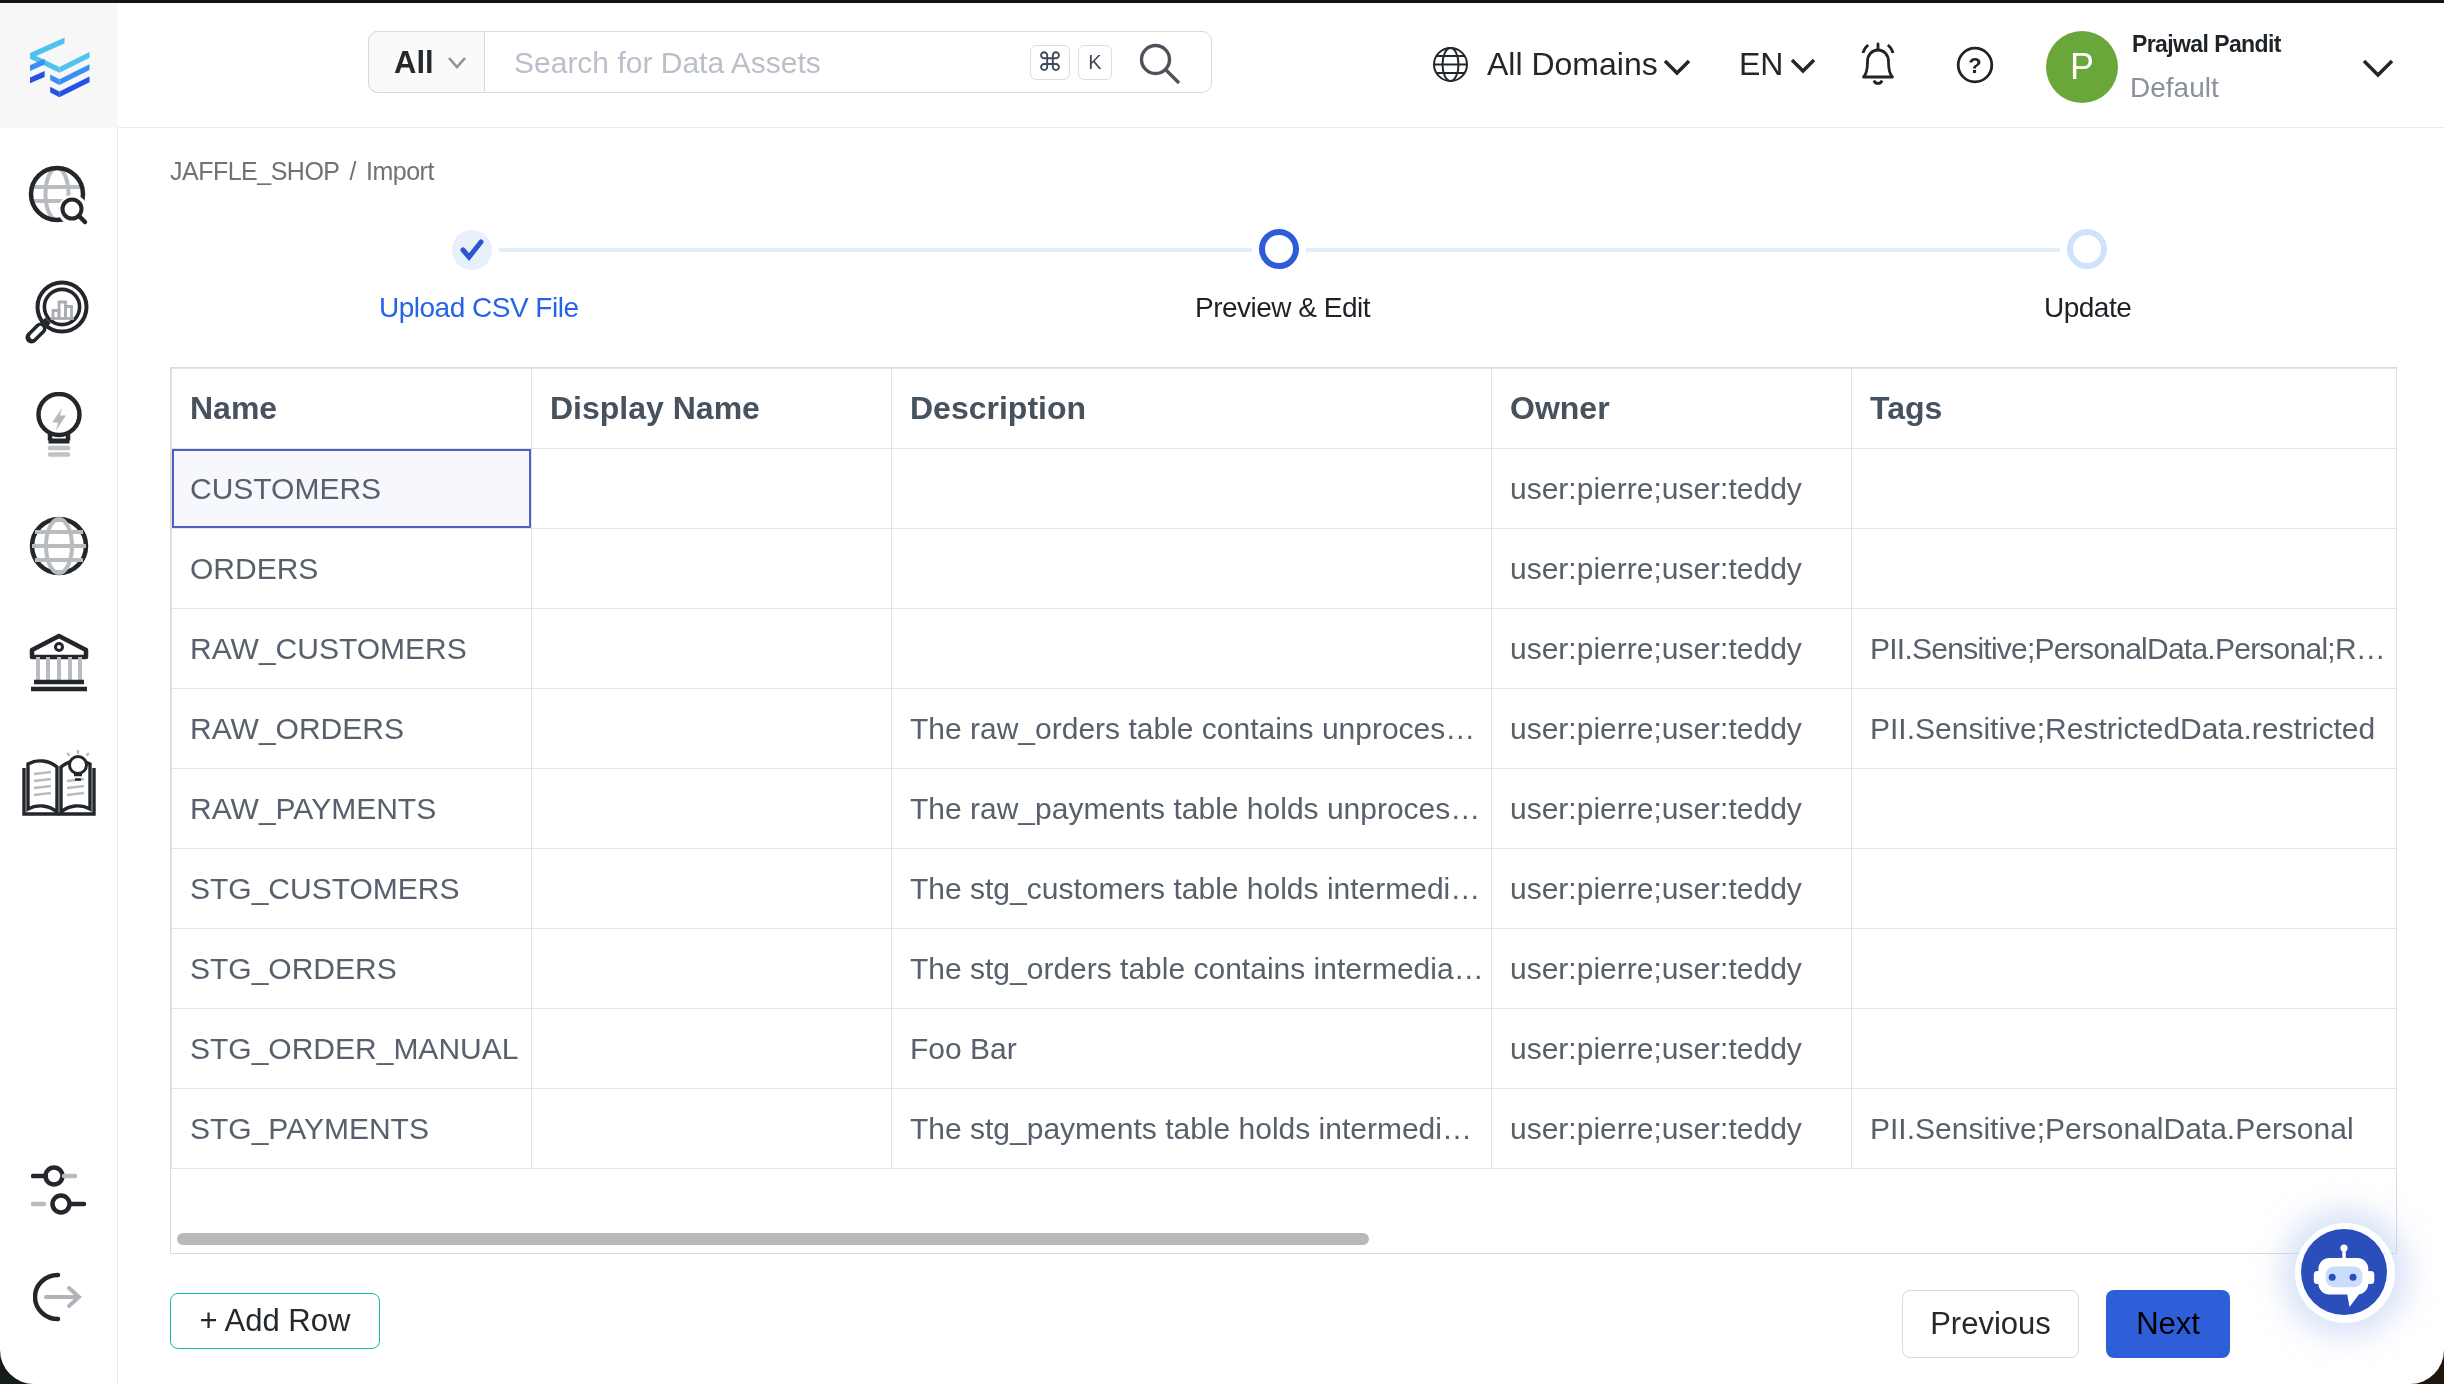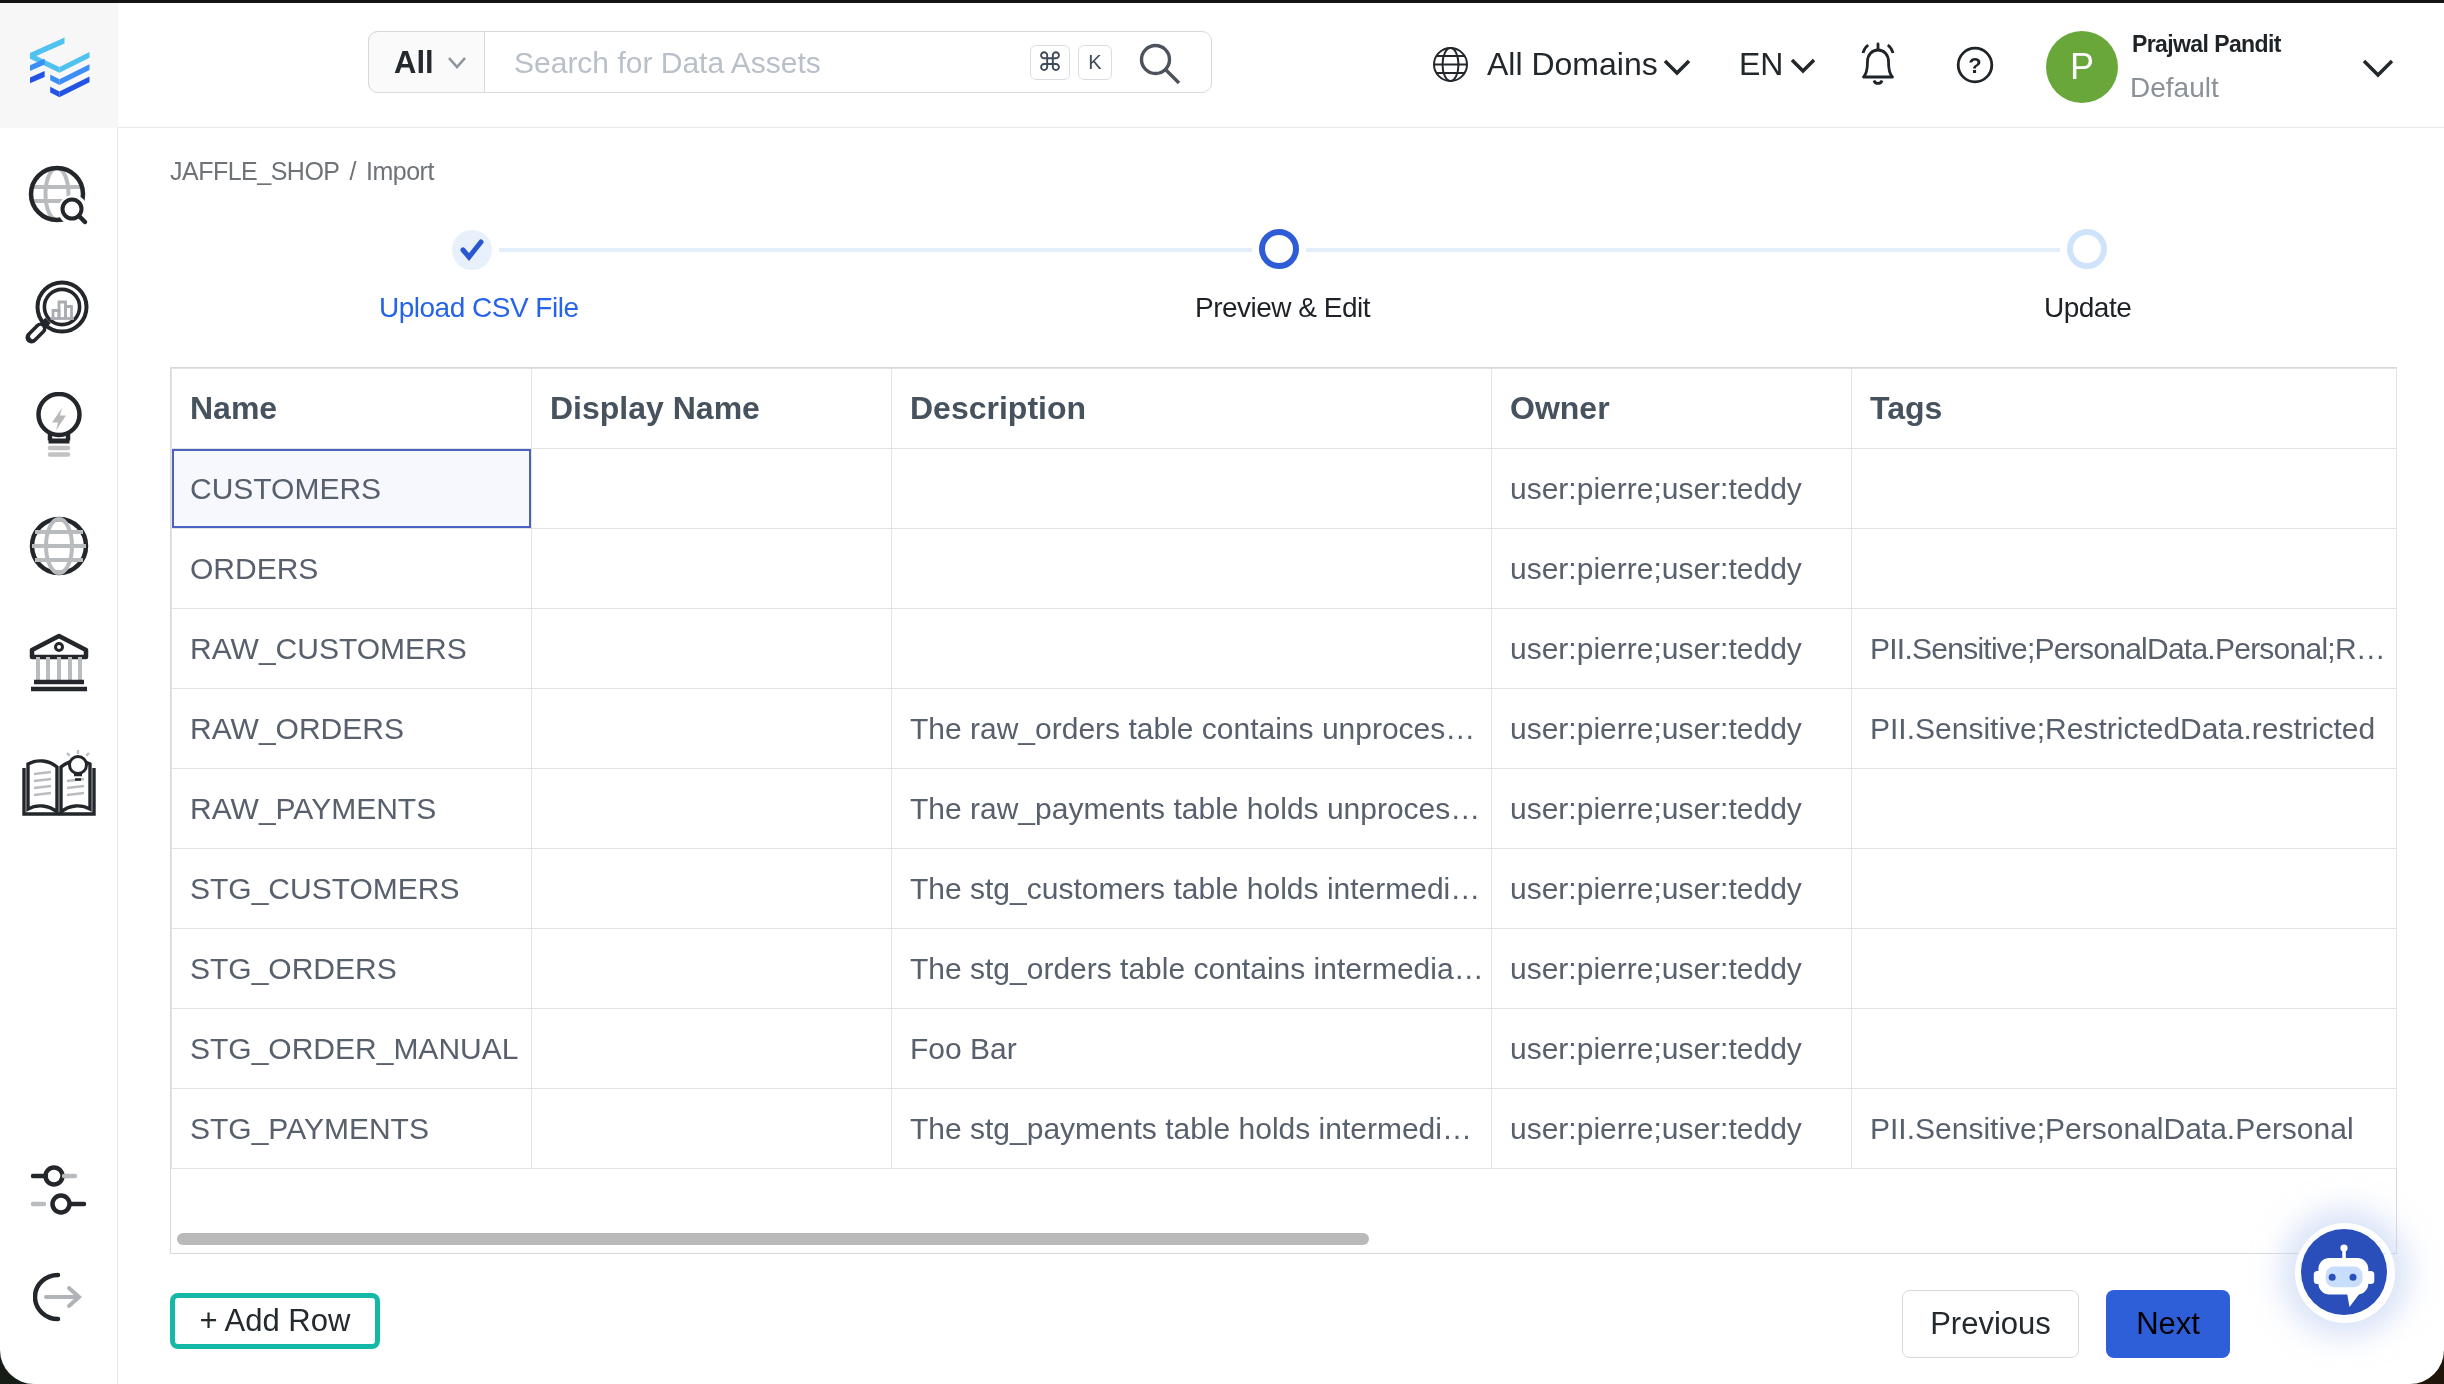--- a/index.html
+++ b/index.html
@@ -56,21 +56,21 @@
   #tablewrap { left:170px; top:367px; width:2227px; height:887px; border:1px solid #d9d9d9; background:#fff; }
   table { border-collapse:collapse; table-layout:fixed; width:2225px; }
   th, td { border:1px solid #e3e3e3; padding:0 6px 0 18px; overflow:hidden; white-space:nowrap; text-overflow:ellipsis; }
   th { height:80px; text-align:left; font-size:32px; color:#47525f; background:#fff; }
   td { height:80px; font-size:30px; color:#57606c; font-weight:400;margin-top:25px; }
   td.sel { background:#f6f8fd; box-shadow:inset 0 0 0 2px #4c61c4; }
   #scrollbar { left:177px; top:1233px; width:1192px; height:12px; border-radius:6px; background:#b9b9b9; }
 
   
   .btn { position:absolute; border-radius:8px; font-size:31px; display:flex; align-items:center; justify-content:center; }
-  #addrow { left:170px; top:1293px; width:210px; height:56px; border:5px solid #14b8a6; color:#24292e; background:#fff; }
+  #addrow { left:170px; top:1293px; width:210px; height:56px; border:1px solid #14b8a6; color:#24292e; background:#fff; }
   #prevbtn { left:1902px; top:1290px; width:177px; height:68px; border:1px solid #d9d9d9; color:#24292e; background:#fff; }
   #nextbtn { left:2106px; top:1290px; width:124px; height:68px; background:#2e5fd8; color:#000000; }
 
   
   #bot { left:2300px; top:1228px; width:90px; height:90px; border-radius:50%;
          box-shadow:0 0 0 5px #fff, 0 0 28px 20px rgba(190,205,240,.55); }
 
   
   .cornerwrap { position:absolute; width:44px; height:44px; overflow:hidden; }
   #cornL { left:0; bottom:0; }

